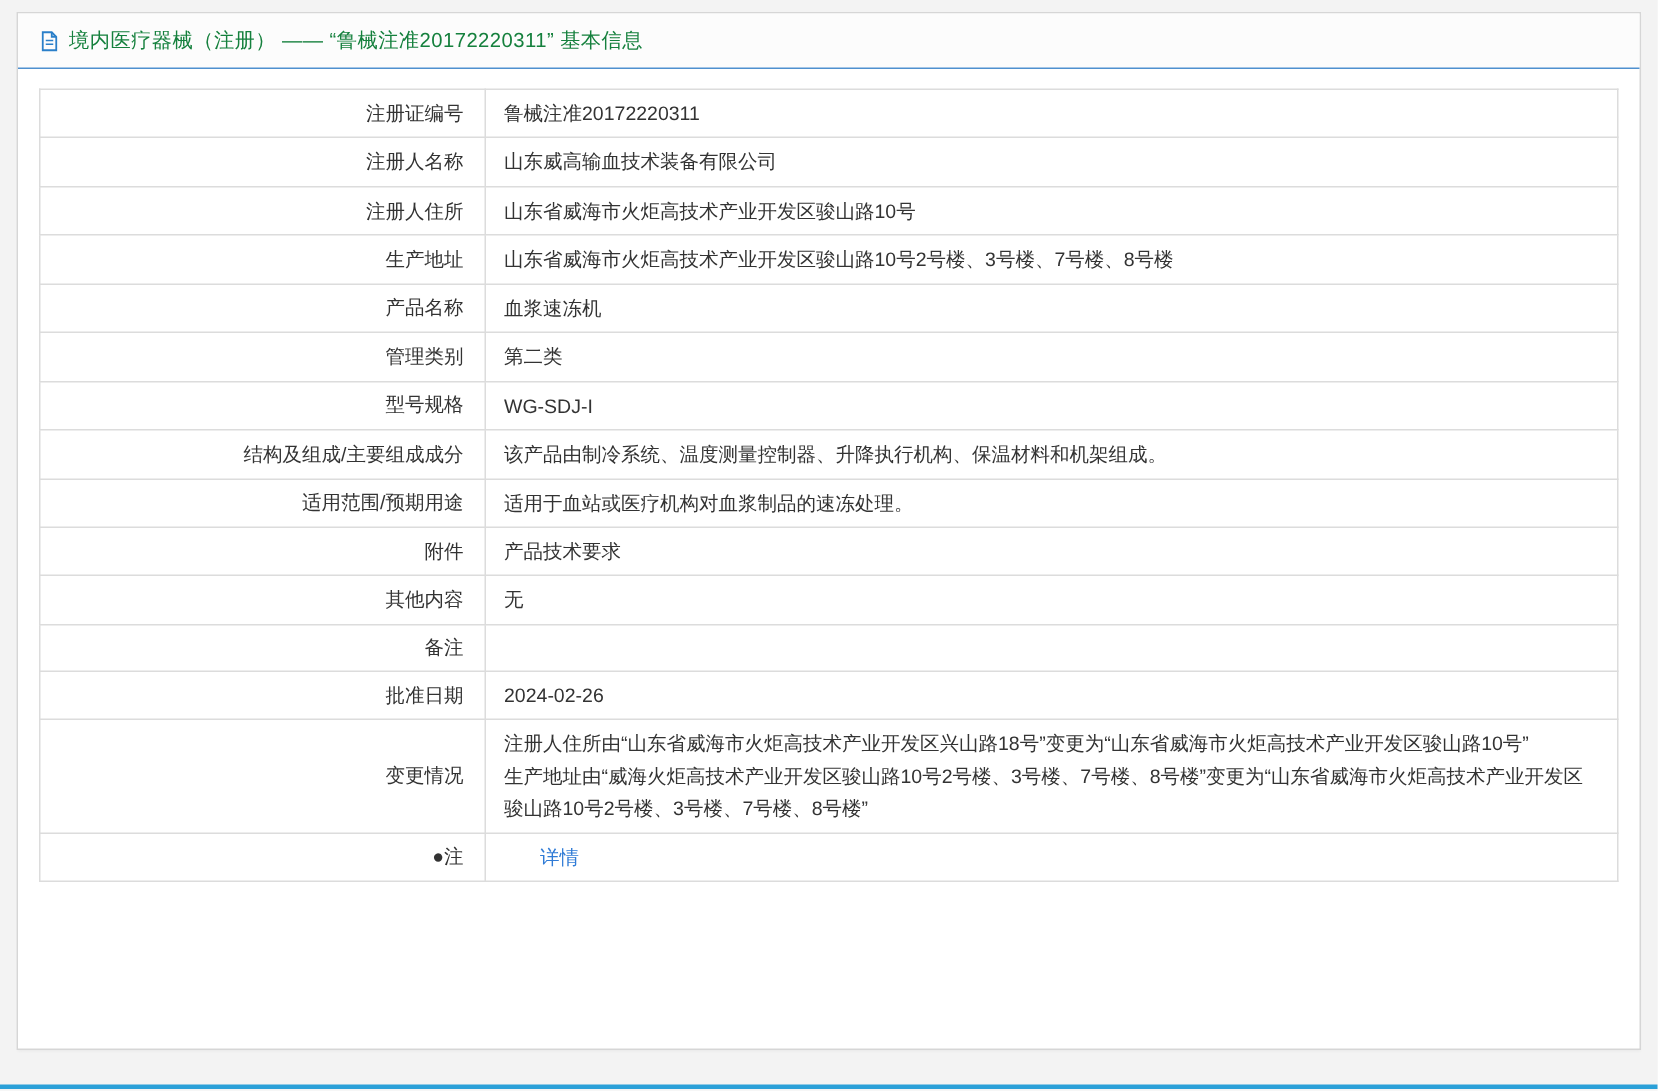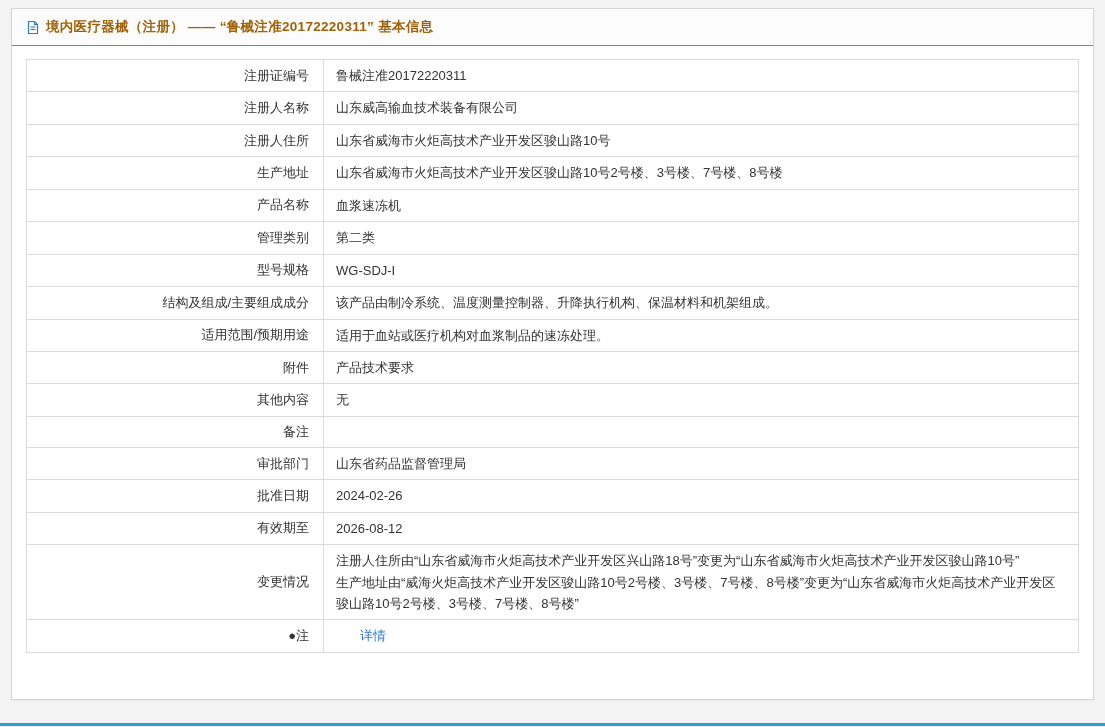--- a/index.html
+++ b/index.html
@@ -33,23 +33,23 @@
     align-items: center;
     padding-left: 14px;
     background: #fcfcfc;
     border-bottom: 1px solid #4f90cf;
   }
   .doc-icon {
     display: inline-flex;
     margin-right: 6px;
   }
   .card-title {
-    color: #a16207;
+    color: #15803d;
     font-size: 13.5px;
-    font-weight: bold;
+    font-weight: normal;
     letter-spacing: 0.3px;
   }
   .table-wrap {
     padding: 13px 14px 12px 14px;
   }
   table.info-table {
     width: 100%;
     border-collapse: collapse;
     table-layout: fixed;
   }
@@ -151,30 +151,22 @@
             </tr>
             <tr>
               <th>其他内容</th>
               <td>无</td>
             </tr>
             <tr>
               <th>备注</th>
               <td></td>
             </tr>
             <tr>
-              <th>审批部门</th>
-              <td>山东省药品监督管理局</td>
-            </tr>
-            <tr>
               <th>批准日期</th>
               <td>2024-02-26</td>
-            </tr>
-            <tr>
-              <th>有效期至</th>
-              <td>2026-08-12</td>
             </tr>
             <tr>
               <th>变更情况</th>
               <td>注册人住所由“山东省威海市火炬高技术产业开发区兴山路18号”变更为“山东省威海市火炬高技术产业开发区骏山路10号”
 生产地址由“威海火炬高技术产业开发区骏山路10号2号楼、3号楼、7号楼、8号楼”变更为“山东省威海市火炬高技术产业开发区骏山路10号2号楼、3号楼、7号楼、8号楼”</td>
             </tr>
             <tr>
               <th>●注</th>
               <td><a href="#">详情</a></td>
             </tr>

